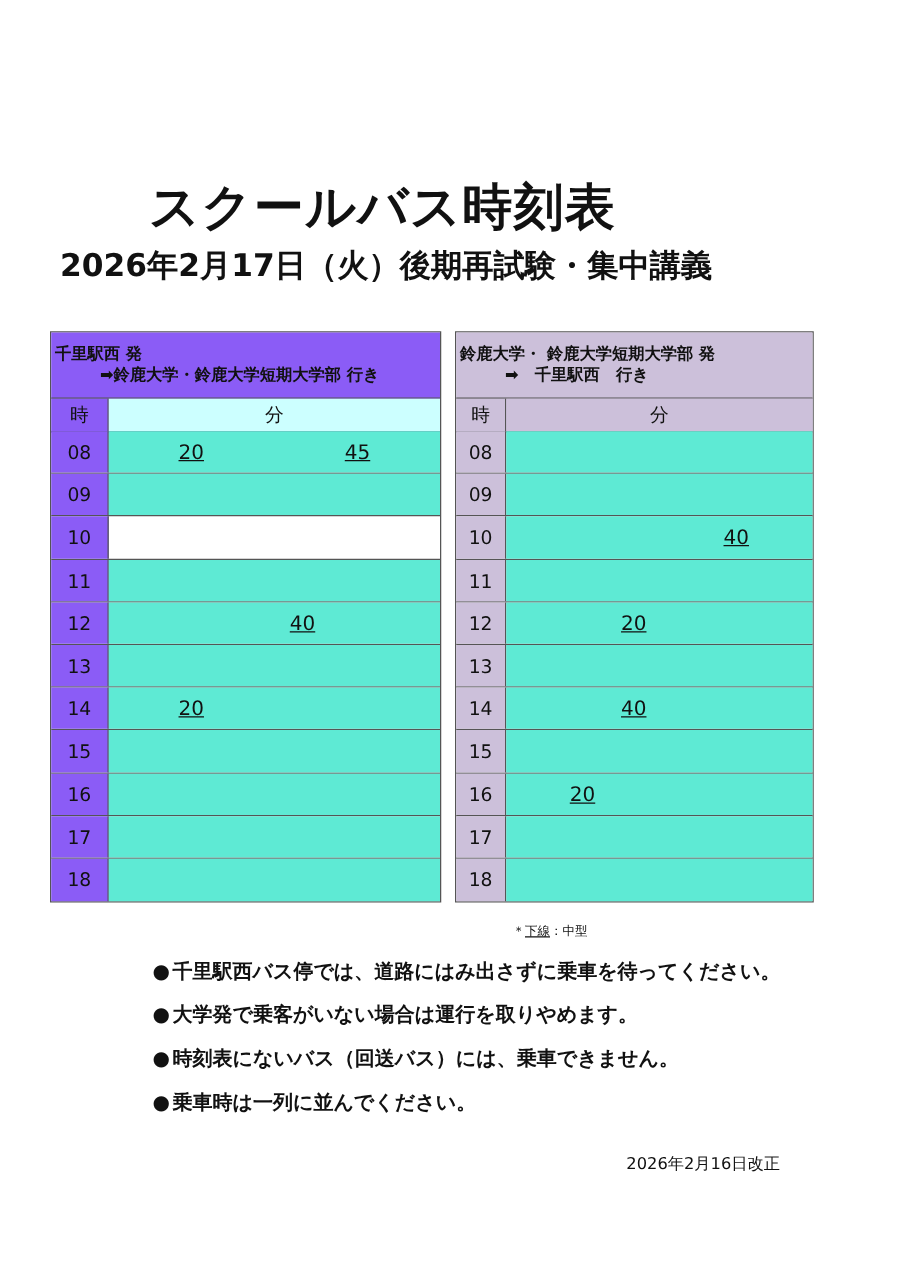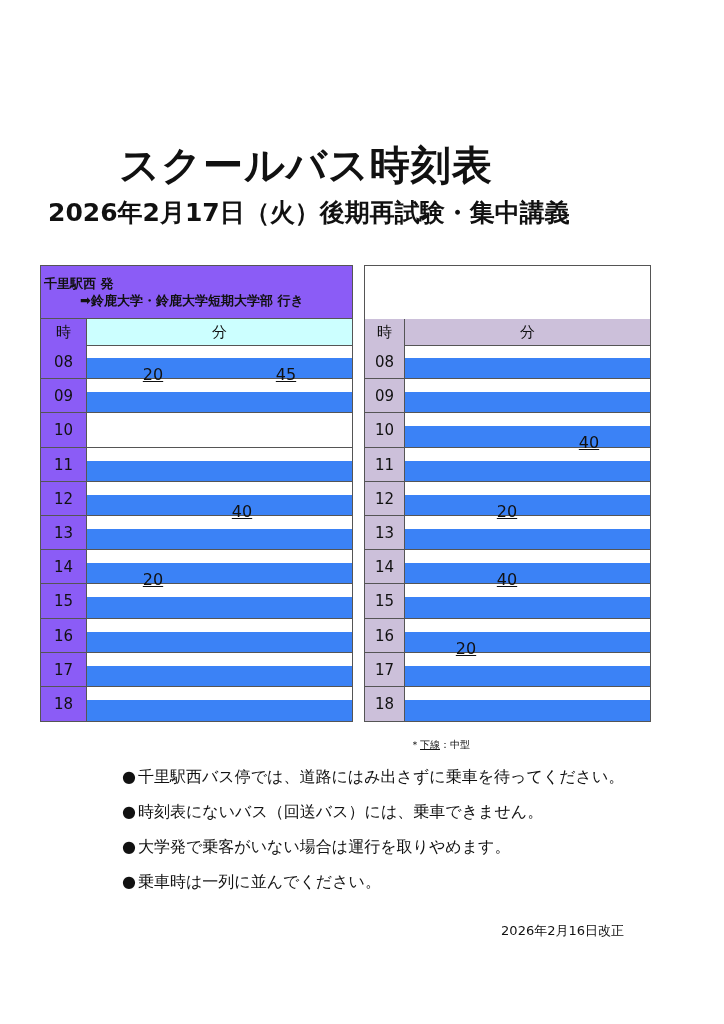--- a/index.html
+++ b/index.html
@@ -13,36 +13,36 @@
               font-size: 13px; font-weight: bold; line-height: 17px; padding: 9px 0 0 3px; box-sizing: border-box; }
   .tt .head .l2 { padding-left: 36px; }
   .tt .colhead { position: absolute; left: 0; right: 0; top: 53px; height: 26px; border-bottom: 1.5px solid #555; }
   .tt .colhead .h, .tt .colhead .m { position: absolute; top: 0; height: 26px; line-height: 26px; text-align: center; font-size: 15px; }
   .tt .colhead .h { left: 0; border-right: 1.5px solid #555; box-sizing: border-box; }
   .tt .rows { position: absolute; left: 0; right: 0; top: 79px; bottom: 0; }
   .tt .row { position: relative; height: 34.2px; border-bottom: 1.2px solid #555; box-sizing: border-box; }
   .tt .row:last-child { border-bottom: none; }
   .tt .row .hr { position: absolute; left: 0; top: 0; bottom: 0; border-right: 1.5px solid #555; box-sizing: border-box;
                  text-align: center; font-size: 15px; line-height: 34px; }
-  .tt .row .mins { position: absolute; top: 0; bottom: 0; right: 0; background: #3b82f6; margin-top: 13px; }
+  .tt .row .mins { position: absolute; top: 0; bottom: 0; right: 0; background: #5eead4; }
   .tt .row .min { position: absolute; top: 0; line-height: 34px; font-size: 16px; text-decoration: underline; transform: translateX(-50%); }
   .left { left: 40px; top: 265px; width: 313px; height: 457px; }
   .left .head, .left .colhead, .left .hr { background: #8b5cf6; }
   .left .colhead .h, .left .row .hr { width: 46px; }
   .left .colhead .m { left: 46px; right: 0; background: #ccffff; }
   .left .row .mins { left: 46px; }
   .right { left: 364px; top: 265px; width: 287px; height: 457px; }
   .right .head, .right .colhead, .right .hr { background: #ccc0da; }
   .right .colhead .h, .right .row .hr { width: 40px; }
   .right .colhead .m { left: 40px; right: 0; background: #ccc0da; }
   .right .row .mins { left: 40px; }
   .legend { position: absolute; left: 410px; top: 738px; font-size: 10px; }
   .legend .u { text-decoration: underline; }
   .notes { position: absolute; left: 122px; top: 766px; margin: 0; padding: 0; list-style: none; }
-  .notes li { font-size: 16px; height: 35px; line-height: 22px; }
+  .notes li { font-size: 16px; height: 35px; line-height: 22px; font-weight: bold; }
   .notes li .bullet { margin-right: 2px; }
   .revised { position: absolute; right: 100px; top: 922px; font-size: 13px; }
 </style>
 </head>
 <body>
 
 <div class="title">スクールバス時刻表</div>
 <div class="subtitle">2026年2月17日（火）後期再試験・集中講義</div>
 
 <div class="tt left">
@@ -102,20 +102,24 @@
         <div class="mins"></div>
       </div>
       <div class="row">
         <div class="hr">18</div>
         <div class="mins"></div>
       </div>
     </div>
 </div>
 
 <div class="tt right">
+  <div class="head">
+    <div class="l1">鈴鹿大学・ 鈴鹿大学短期大学部 発</div>
+    <div class="l2">➡　千里駅西　行き</div>
+  </div>
   <div class="colhead">
     <div class="h">時</div>
     <div class="m">分</div>
   </div>
   <div class="rows">
       <div class="row">
         <div class="hr">08</div>
         <div class="mins"></div>
       </div>
       <div class="row">
@@ -168,18 +172,18 @@
       </div>
     </div>
 </div>
 
 <div class="legend">
   <span>＊</span><span class="u">下線</span><span>：中型</span>
 </div>
 
 <ul class="notes">
   <li><span class="bullet">●</span><span>千里駅西バス停では、道路にはみ出さずに乗車を待ってください。</span></li>
+  <li><span class="bullet">●</span><span>大学発で乗客がいない場合は運行を取りやめます。</span></li>
   <li><span class="bullet">●</span><span>時刻表にないバス（回送バス）には、乗車できません。</span></li>
-  <li><span class="bullet">●</span><span>大学発で乗客がいない場合は運行を取りやめます。</span></li>
   <li><span class="bullet">●</span><span>乗車時は一列に並んでください。</span></li>
 </ul>
 
 <div class="revised">2026年2月16日改正</div>
 
 </body></html>

